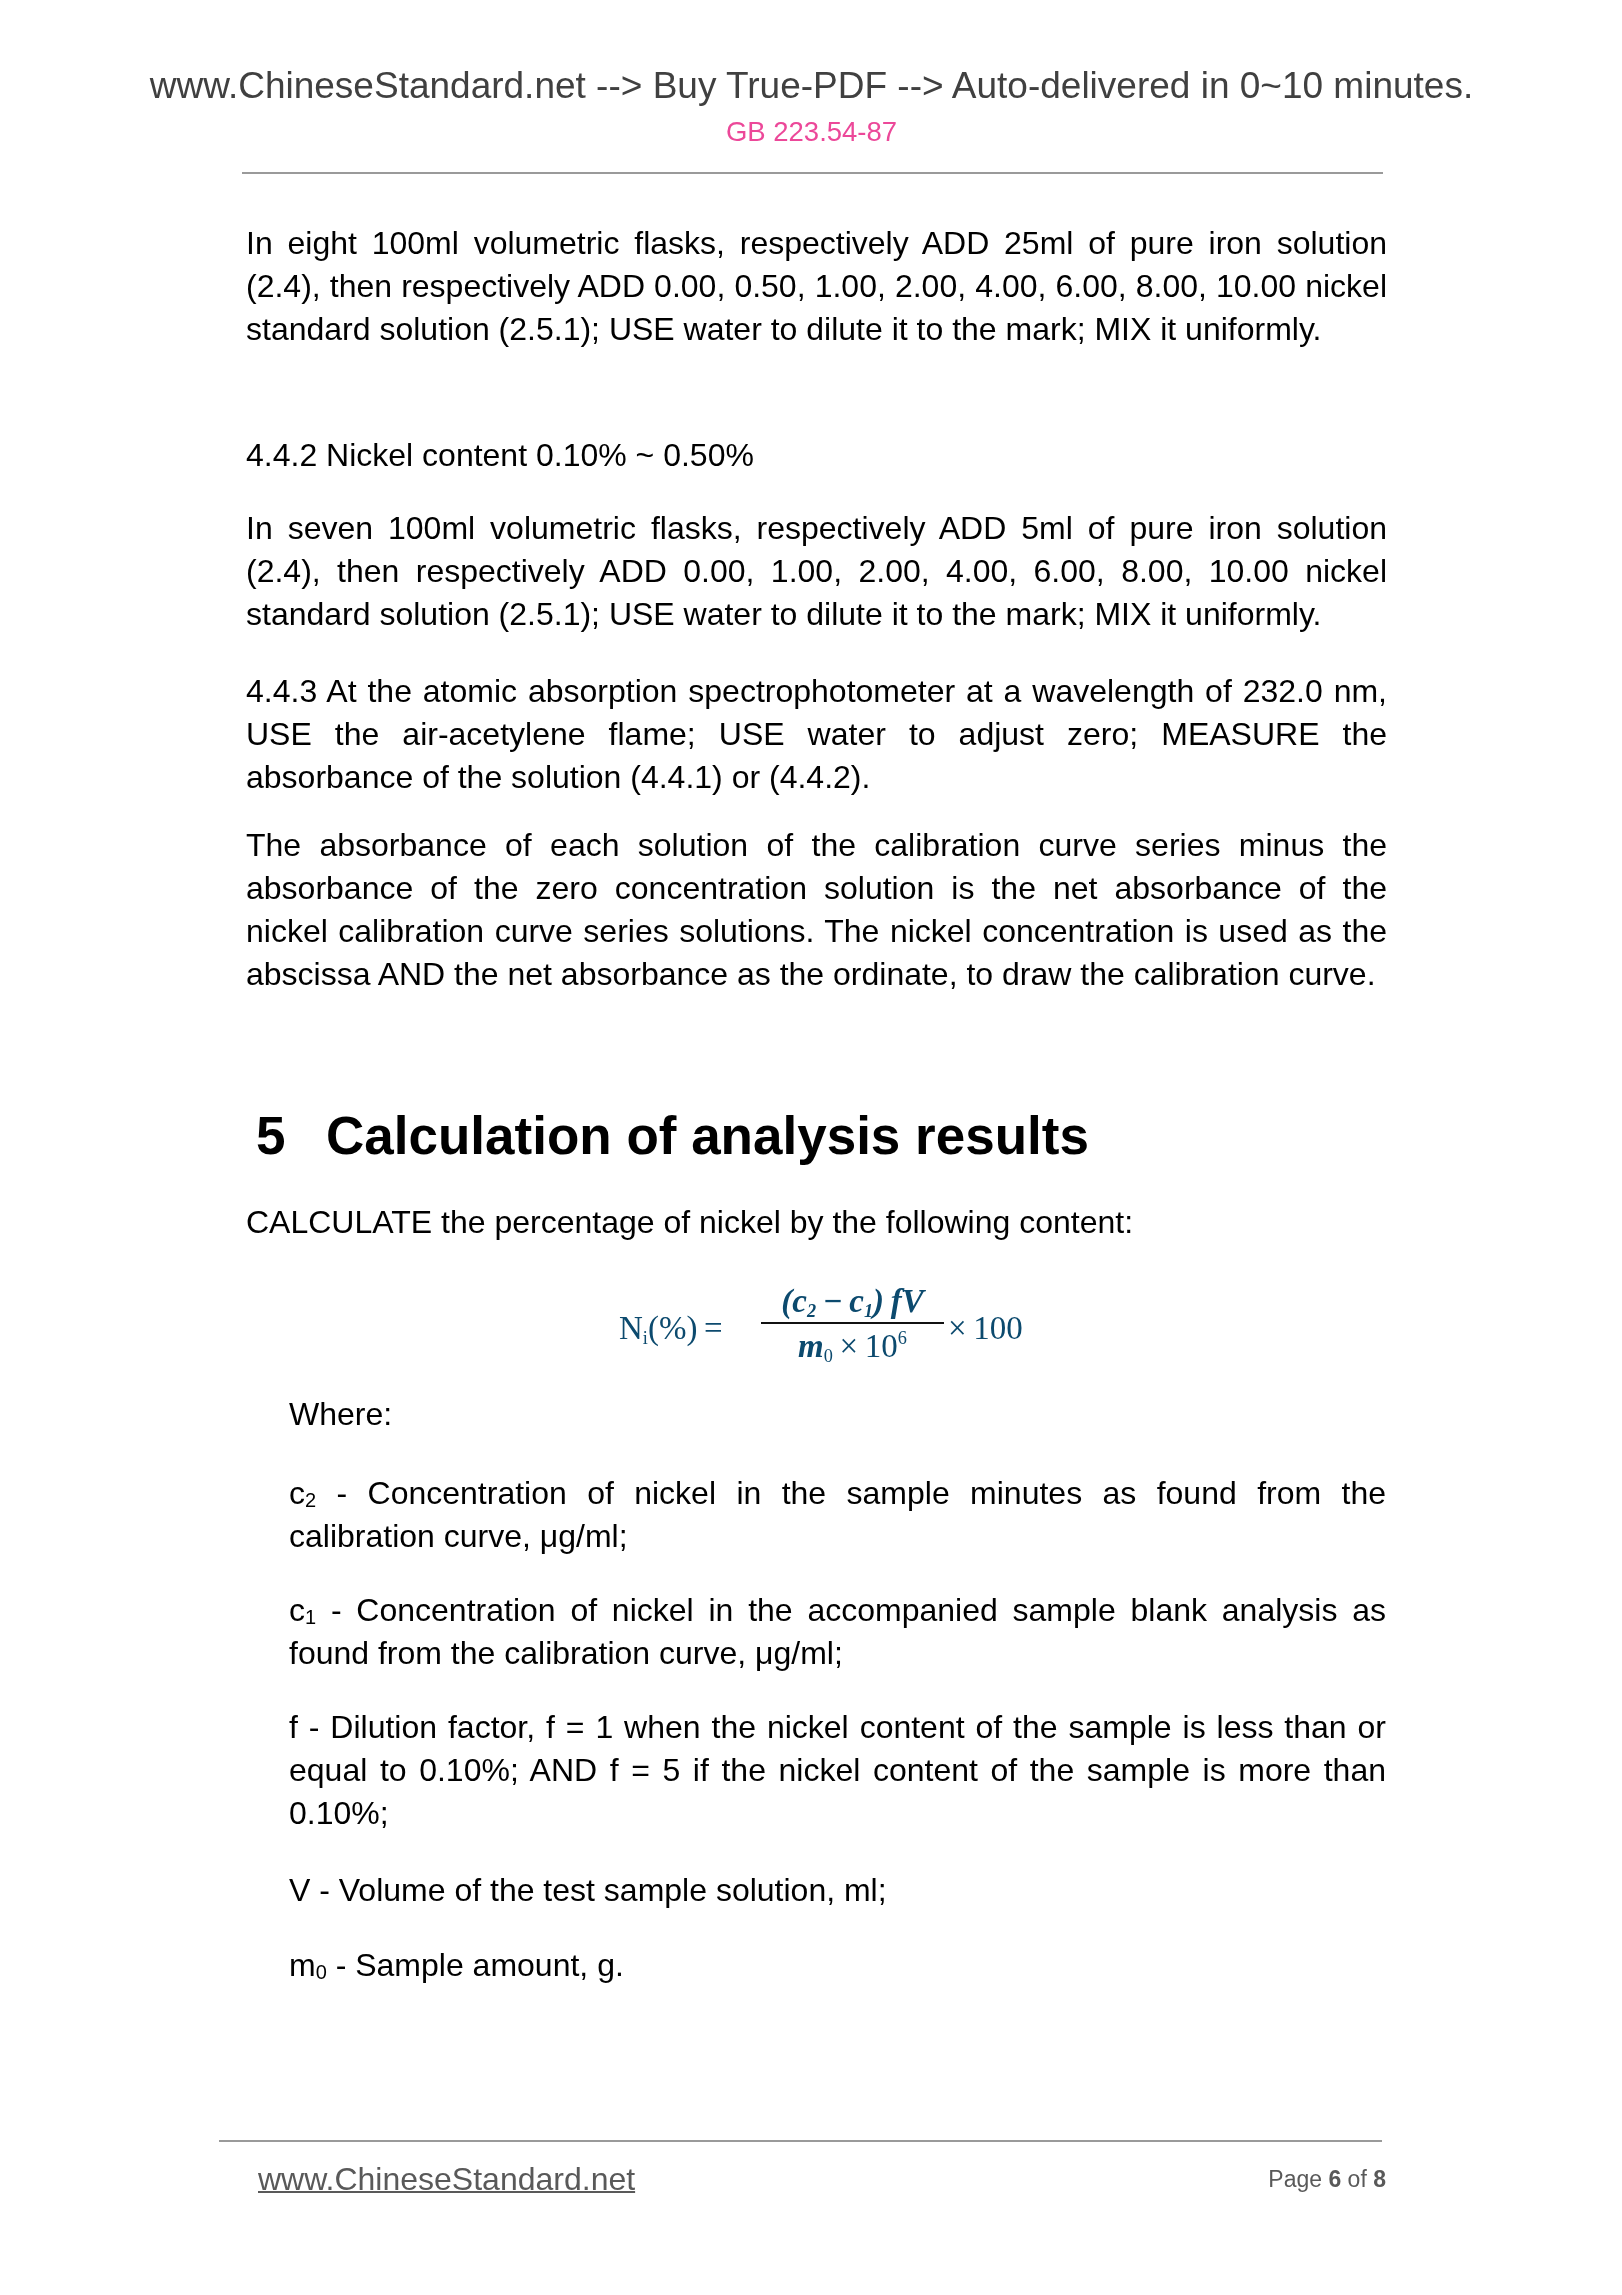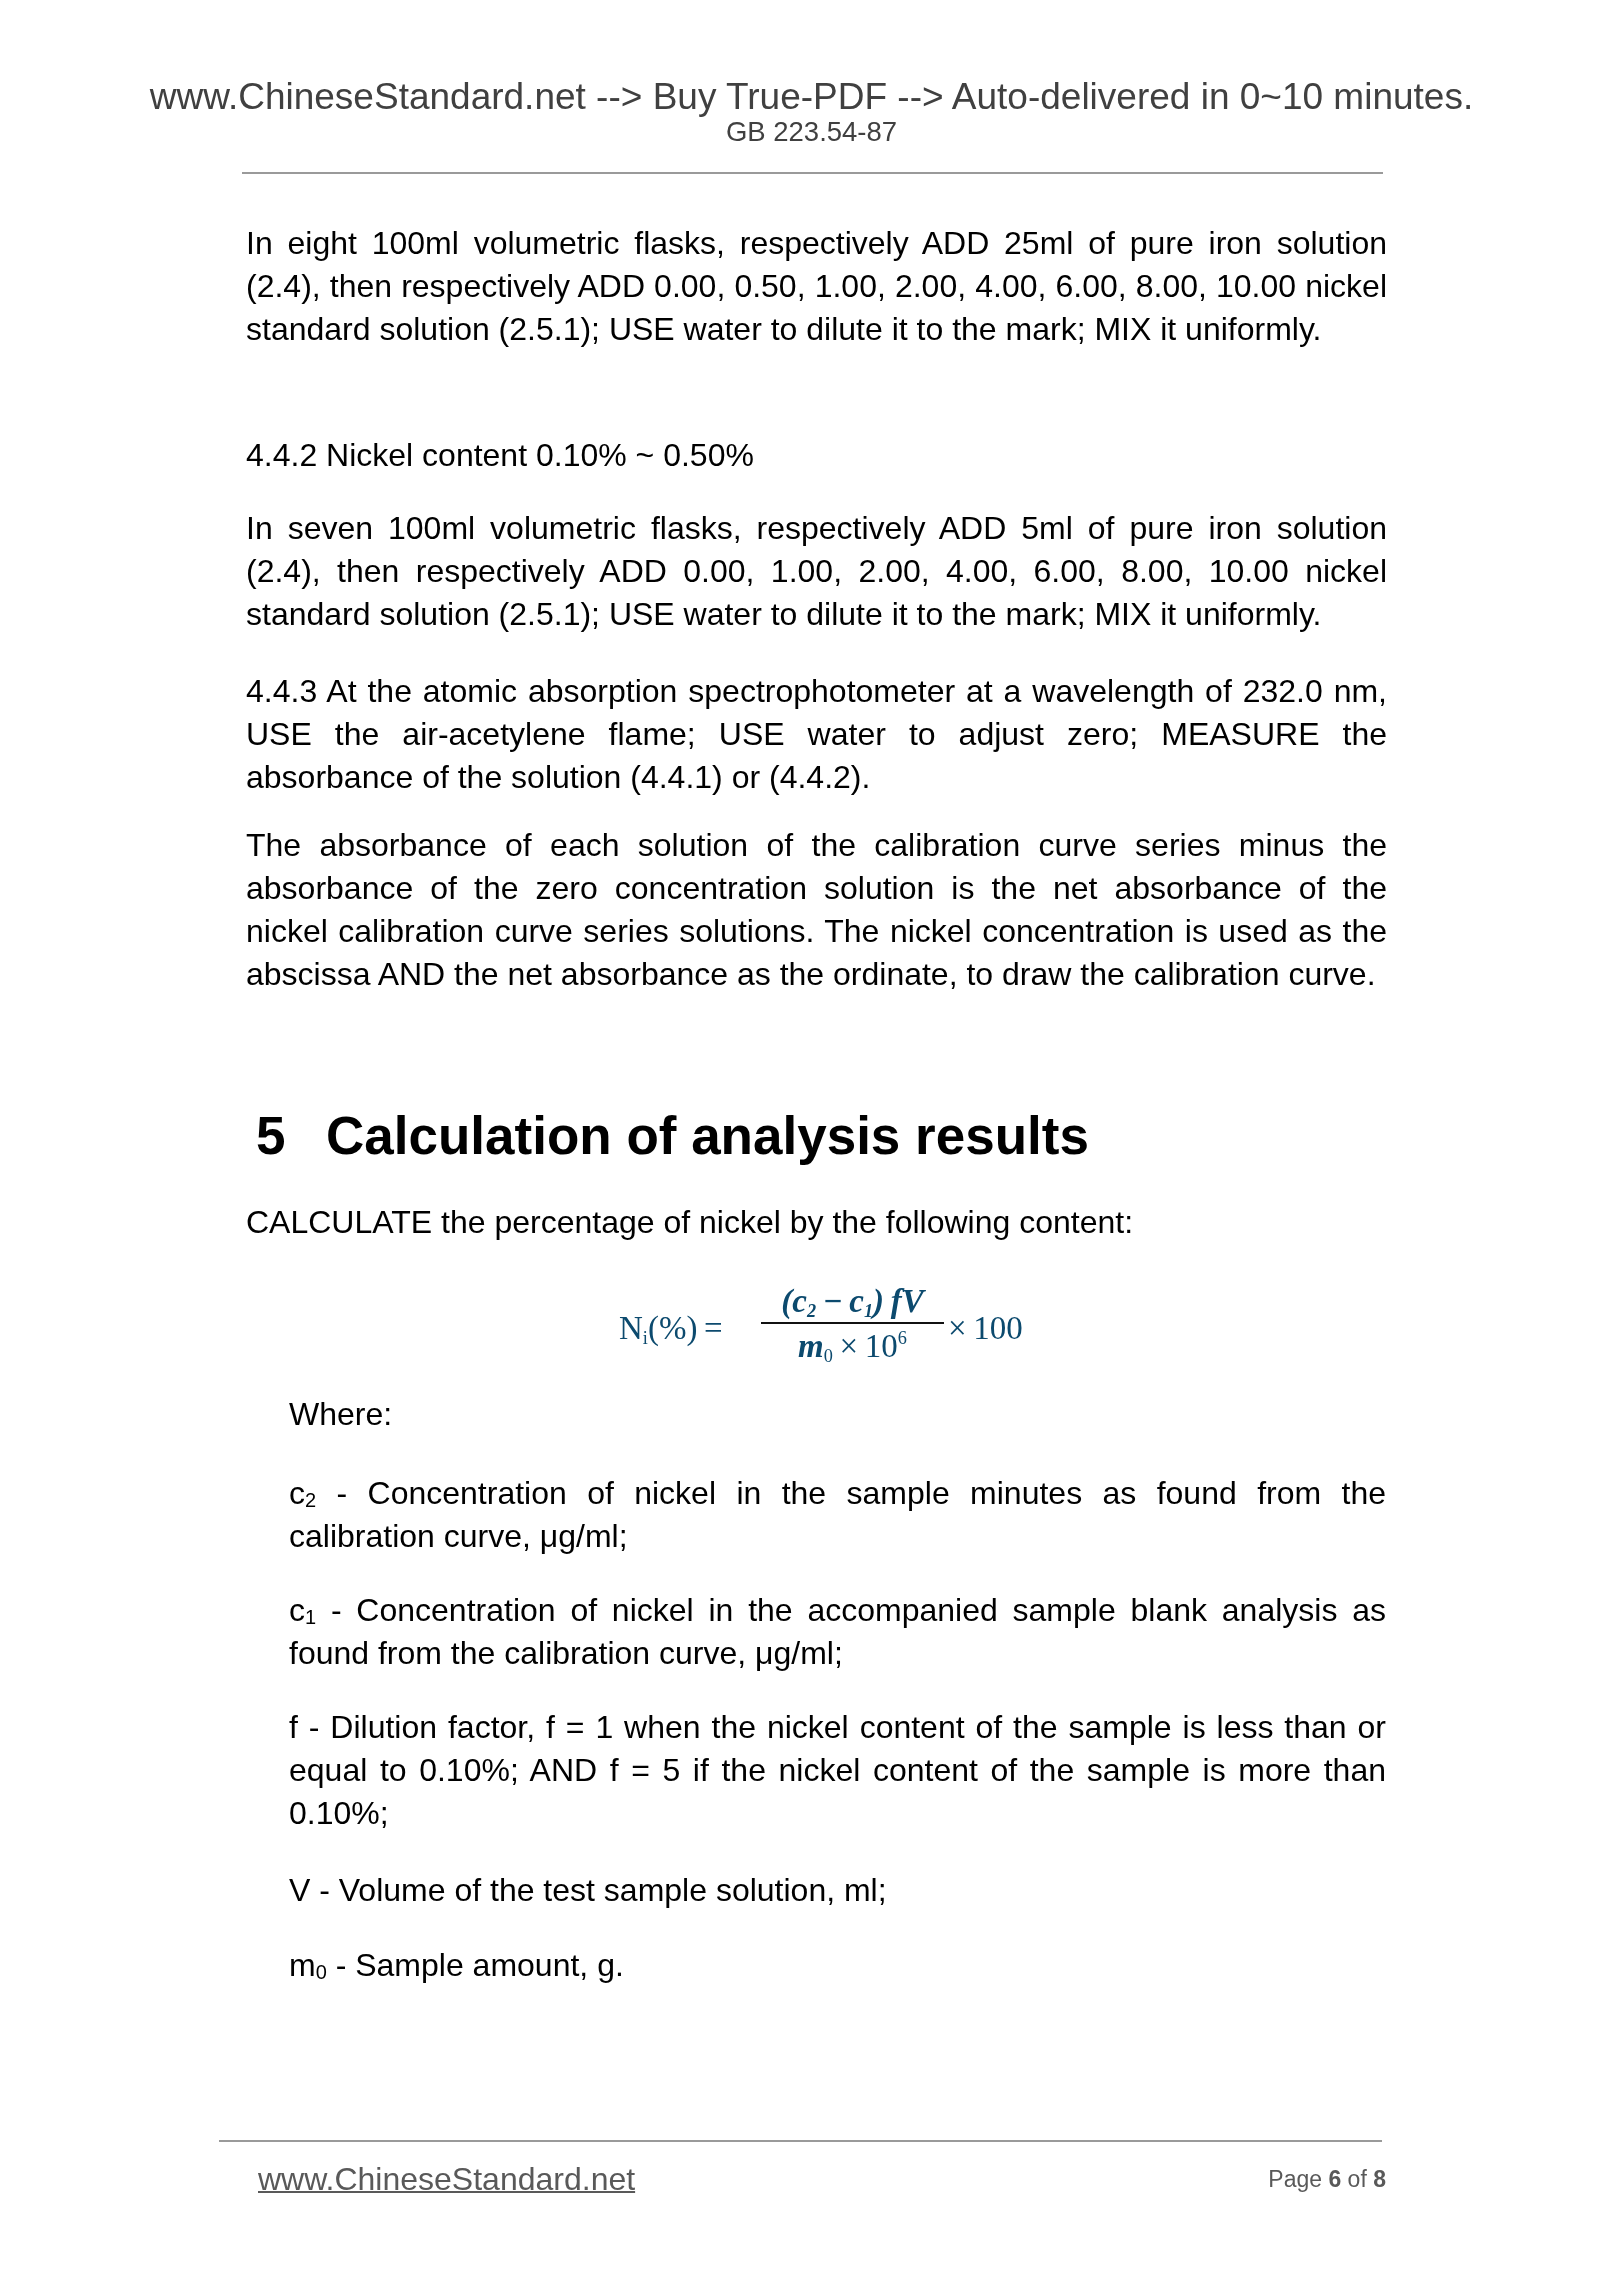--- a/index.html
+++ b/index.html
@@ -1,22 +1,22 @@
 <!DOCTYPE html>
 <html style="font-size:13.3px"><head>
 <meta charset="utf-8">
 <style>
   html, body { margin: 0; padding: 0; background: #ffffff; }
   body { width: 1623px; height: 2295px; position: relative; overflow: hidden;
          font-family: "Liberation Sans", sans-serif; color: #000; }
   .abs { position: absolute; }
   .hdr-top { left: 0; width: 1623px; top: 62px; text-align: center;
-             font-size: 37px; line-height: 47px; color: #404040; margin-top: 11px; }
+             font-size: 37px; line-height: 47px; color: #404040; }
   .hdr-sub { left: 0; width: 1623px; top: 115px; text-align: center;
-             font-size: 27.5px; line-height: 33px; color: #404040; }
+             font-size: 27.5px; line-height: 33px; color: #ec4899; }
   .rule { height: 1.7px; background: #9a9a9a; }
   .para { left: 246px; width: 1141px; font-size: 32px; line-height: 43px;
           text-align: justify; text-align-last: left; margin: 0; }
   .para.indent { left: 289px; width: 1097px; }
   .num { font-weight: normal; }
   .h1 { left: 244px; font-size: 53px; line-height: 50px; font-weight: bold; margin: 12px; white-space: nowrap; }
   .h1 .h1-num { display: inline-block; width: 70px; }
   sub { font-size: 20px; vertical-align: -3.3px; line-height: 0; }
   .formula { left: 619px; top: 1282px; width: 400px; height: 92px;
              font-family: "Liberation Serif", serif; font-size: 33px; color: #0c4a6e; }

